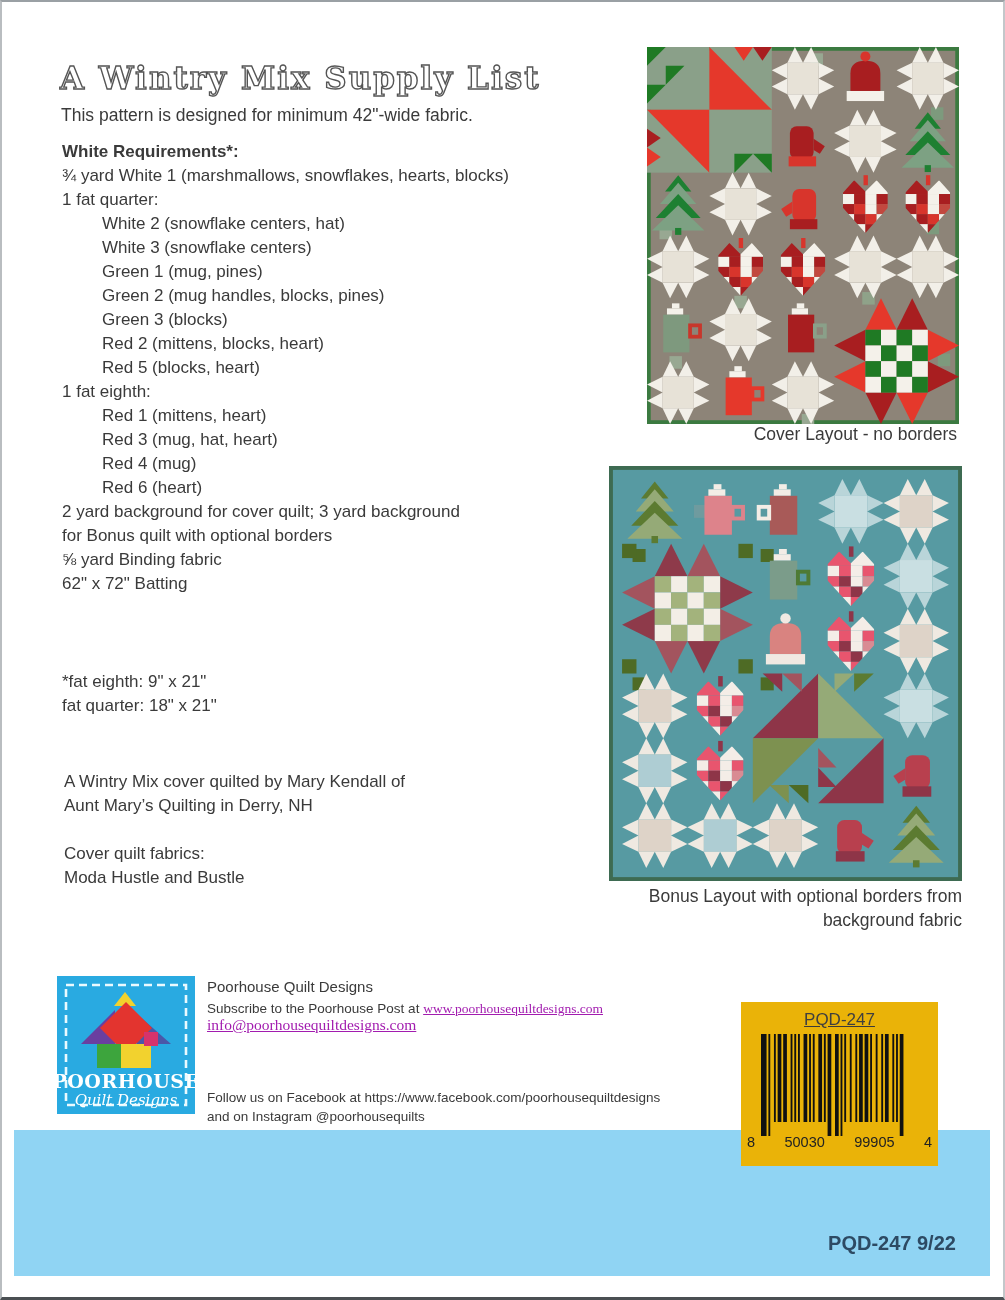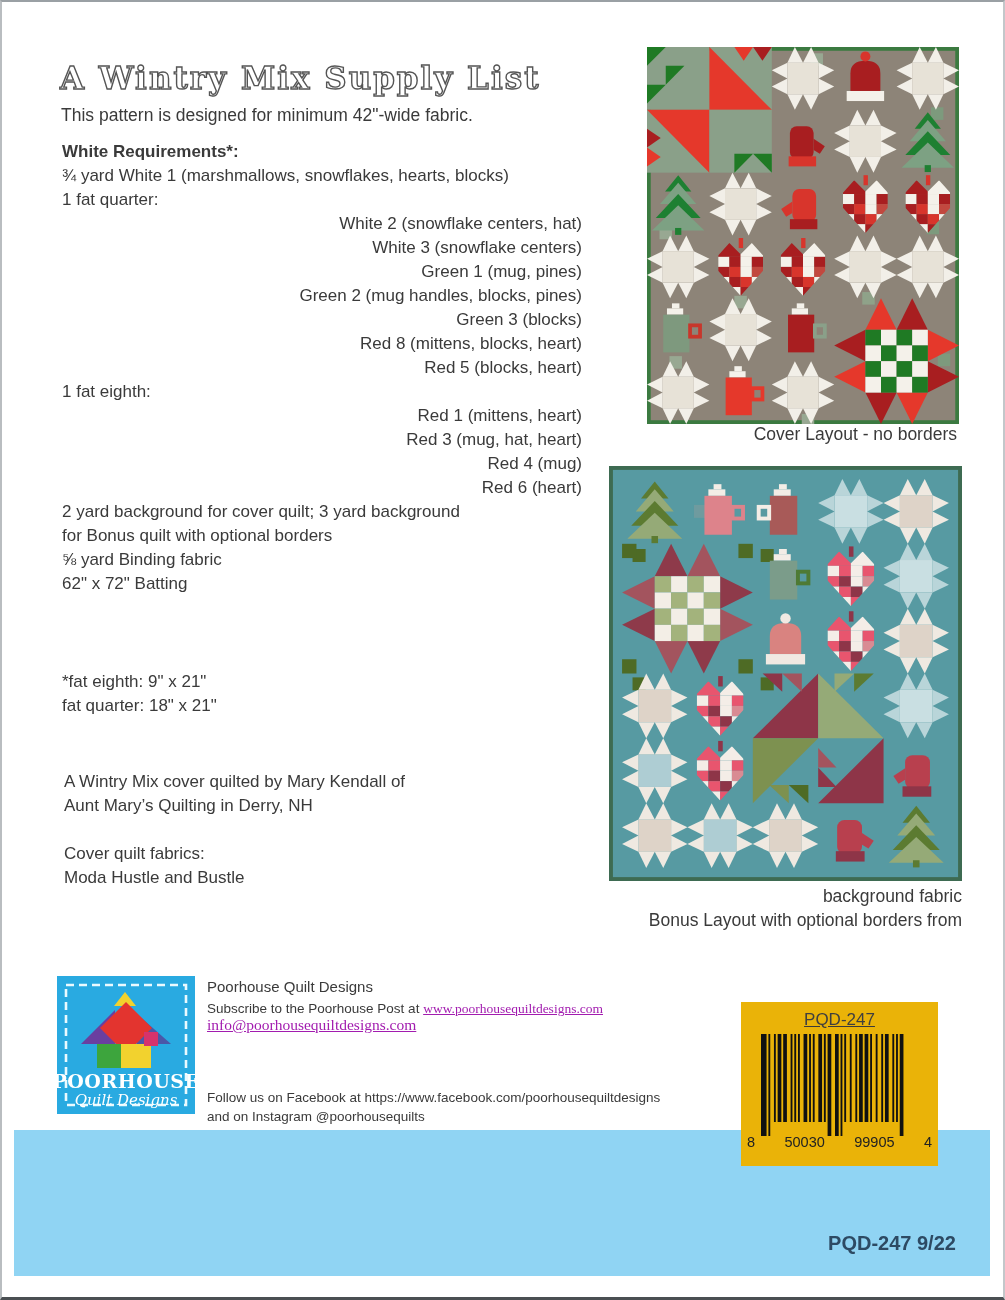--- a/index.html
+++ b/index.html
@@ -12,21 +12,21 @@
   }
   .title{
     position:absolute;left:58px;top:58px;
     font-family:"DejaVu Serif", serif;font-weight:700;font-size:31px;letter-spacing:2px;
     color:#4d4d4d;-webkit-text-fill-color:#ffffff;-webkit-text-stroke:1.4px #555555;
     white-space:nowrap;
   }
   .subtitle{position:absolute;left:59px;top:103px;font-size:17.5px;}
   .supply{position:absolute;left:60px;top:138px;font-size:17px;line-height:24px;width:520px;}
   .supply .head{font-weight:700;}
-  .supply .ind{padding-left:40px;text-align:right;}
+  .supply .ind{padding-left:40px;}
   .notes{position:absolute;left:60px;top:668px;font-size:17px;line-height:24px;}
   .credits{position:absolute;left:62px;top:768px;font-size:17px;line-height:24px;}
   .fabrics{position:absolute;left:62px;top:840px;font-size:17px;line-height:24px;}
   .cover-quilt{position:absolute;left:645px;top:45px;}
   .cover-caption{position:absolute;left:600px;top:422px;width:355px;text-align:right;font-size:17.5px;}
   .bonus-quilt{position:absolute;left:607px;top:464px;}
   .bonus-caption{position:absolute;left:580px;top:882px;width:380px;text-align:right;font-size:17.5px;line-height:24px;}
   .logo{position:absolute;left:55px;top:974px;}
   .ft-brand{position:absolute;left:205px;top:976px;font-size:15px;}
   .ft-email{position:absolute;left:205px;top:1014px;font-size:15.5px;}
@@ -54,21 +54,21 @@
   <div class="supply">
     <div class="head">White Requirements*:</div>
     <div id="supply-lines">
         <div>¾ yard White 1 (marshmallows, snowflakes, hearts, blocks)</div>
         <div>1 fat quarter:</div>
         <div class="ind">White 2 (snowflake centers, hat)</div>
         <div class="ind">White 3 (snowflake centers)</div>
         <div class="ind">Green 1 (mug, pines)</div>
         <div class="ind">Green 2 (mug handles, blocks, pines)</div>
         <div class="ind">Green 3 (blocks)</div>
-        <div class="ind">Red 8 (mittens, blocks, heart)</div>
+        <div class="ind">Red 2 (mittens, blocks, heart)</div>
         <div class="ind">Red 5 (blocks, heart)</div>
         <div>1 fat eighth:</div>
         <div class="ind">Red 1 (mittens, heart)</div>
         <div class="ind">Red 3 (mug, hat, heart)</div>
         <div class="ind">Red 4 (mug)</div>
         <div class="ind">Red 6 (heart)</div>
         <div>2 yard background for cover quilt; 3 yard background</div>
         <div>for Bonus quilt with optional borders</div>
         <div>⅝ yard Binding fabric</div>
         <div>62" x 72" Batting</div>
@@ -731,22 +731,22 @@
       </g>
       <g transform="translate(420,520)">
         <polygon points="50,4 71,30 29,30" fill="#5c7b31"></polygon>
         <polygon points="50,16 79,50 21,50" fill="#95aa77"></polygon>
         <polygon points="50,34 86,72 14,72" fill="#5c7b31"></polygon>
         <polygon points="50,52 92,92 8,92" fill="#95aa77"></polygon>
         <rect x="45" y="88" width="10" height="11" fill="#5c7b31"></rect>
       </g>
     </svg>
   <div class="bonus-caption">
+    <div>Bonus Layout with optional borders from</div>
     <div>background fabric</div>
-    <div>Bonus Layout with optional borders from</div>
   </div>
 
   <svg class="logo" width="138" height="138" viewBox="0 0 138 138">
     <rect x="0" y="0" width="138" height="138" fill="#29aae1"></rect>
     <rect x="9" y="9" width="120" height="120" fill="none" stroke="#eafaff" stroke-width="2.6" stroke-dasharray="8 5"></rect>
     <g>
       <polygon points="68,16 79,30 57,30" fill="#f2d22e"></polygon>
       <polygon points="24,68 58,34 58,68" fill="#6a3fa0"></polygon>
       <polygon points="114,68 80,38 80,68" fill="#4a57a8"></polygon>
       <polygon points="69,26 95,52 69,78 43,52" fill="#e3342f"></polygon>

